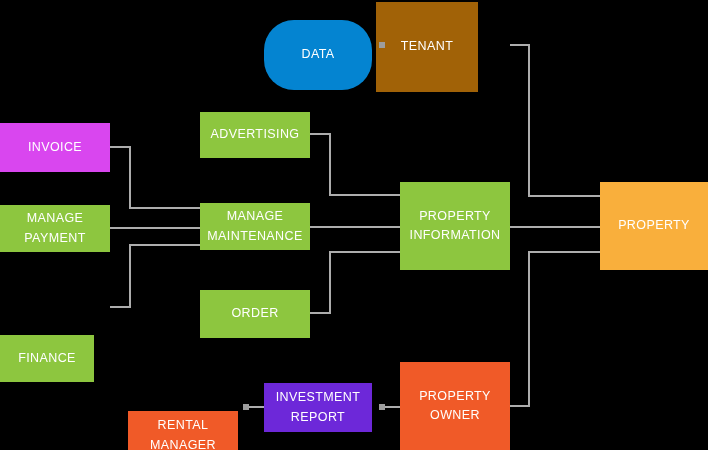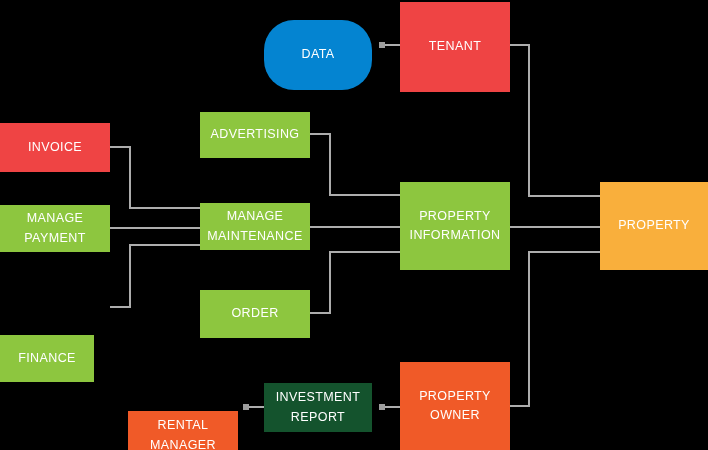--- a/index.html
+++ b/index.html
@@ -71,24 +71,24 @@
       <path d="M 510 227 L 600 227" stroke="#adadad"></path>
       <path d="M 510 406 L 529 406 L 529 252 L 600 252" stroke="#adadad"></path>
       <path d="M 264 407 L 246 407" stroke="#adadad"></path>
       <path d="M 400 407 L 382 407" stroke="#adadad"></path>
     </svg>
 
   <div id="node-layer">
       <div class="node" style="left: 264px; top: 20px; width: 108px; height: 70px; background: rgb(4, 132, 209); border-radius: 30px;">
         <span class="node-label">DATA</span>
       </div>
-      <div class="node" style="left: 400px; top: 2px; width: 110px; height: 90px; background: #ef4444;">
+      <div class="node" style="left: 376px; top: 2px; width: 102px; height: 90px; background: #a16207;">
         <span class="node-label">TENANT</span>
       </div>
-      <div class="node" style="left: 0px; top: 123px; width: 110px; height: 49px; background: #ef4444;">
+      <div class="node" style="left: 0px; top: 123px; width: 110px; height: 49px; background: #d946ef;">
         <span class="node-label">INVOICE</span>
       </div>
       <div class="node" style="left: 200px; top: 112px; width: 110px; height: 46px; background: rgb(141, 198, 63);">
         <span class="node-label">ADVERTISING</span>
       </div>
       <div class="node" style="left: 0px; top: 205px; width: 110px; height: 47px; background: rgb(141, 198, 63);">
         <span class="node-label">MANAGE
 PAYMENT</span>
       </div>
       <div class="node" style="left: 200px; top: 203px; width: 110px; height: 47px; background: rgb(141, 198, 63);">
@@ -105,21 +105,21 @@
       <div class="node" style="left: 0px; top: 300px; width: 94px; height: 47px; background: rgb(141, 198, 63); margin-top: 35px;">
         <span class="node-label">FINANCE</span>
       </div>
       <div class="node" style="left: 200px; top: 290px; width: 110px; height: 48px; background: rgb(141, 198, 63); align-items: center;">
         <span class="node-label">ORDER</span>
       </div>
       <div class="node" style="left: 128px; top: 383px; width: 110px; height: 49px; background: rgb(240, 90, 40); margin-top: 28px;">
         <span class="node-label">RENTAL
 MANAGER</span>
       </div>
-      <div class="node" style="left: 264px; top: 383px; width: 108px; height: 49px; background: #14532d;">
+      <div class="node" style="left: 264px; top: 383px; width: 108px; height: 49px; background: #6d28d9;">
         <span class="node-label">INVESTMENT
 REPORT</span>
       </div>
       <div class="node" style="left: 400px; top: 362px; width: 110px; height: 88px; background: rgb(240, 90, 40);">
         <span class="node-label">PROPERTY
 OWNER</span>
       </div>
     </div>
   <div id="endmark-layer">
       <div class="endmark" style="left: 379px; top: 42px; background: rgb(157, 157, 157);"></div>

